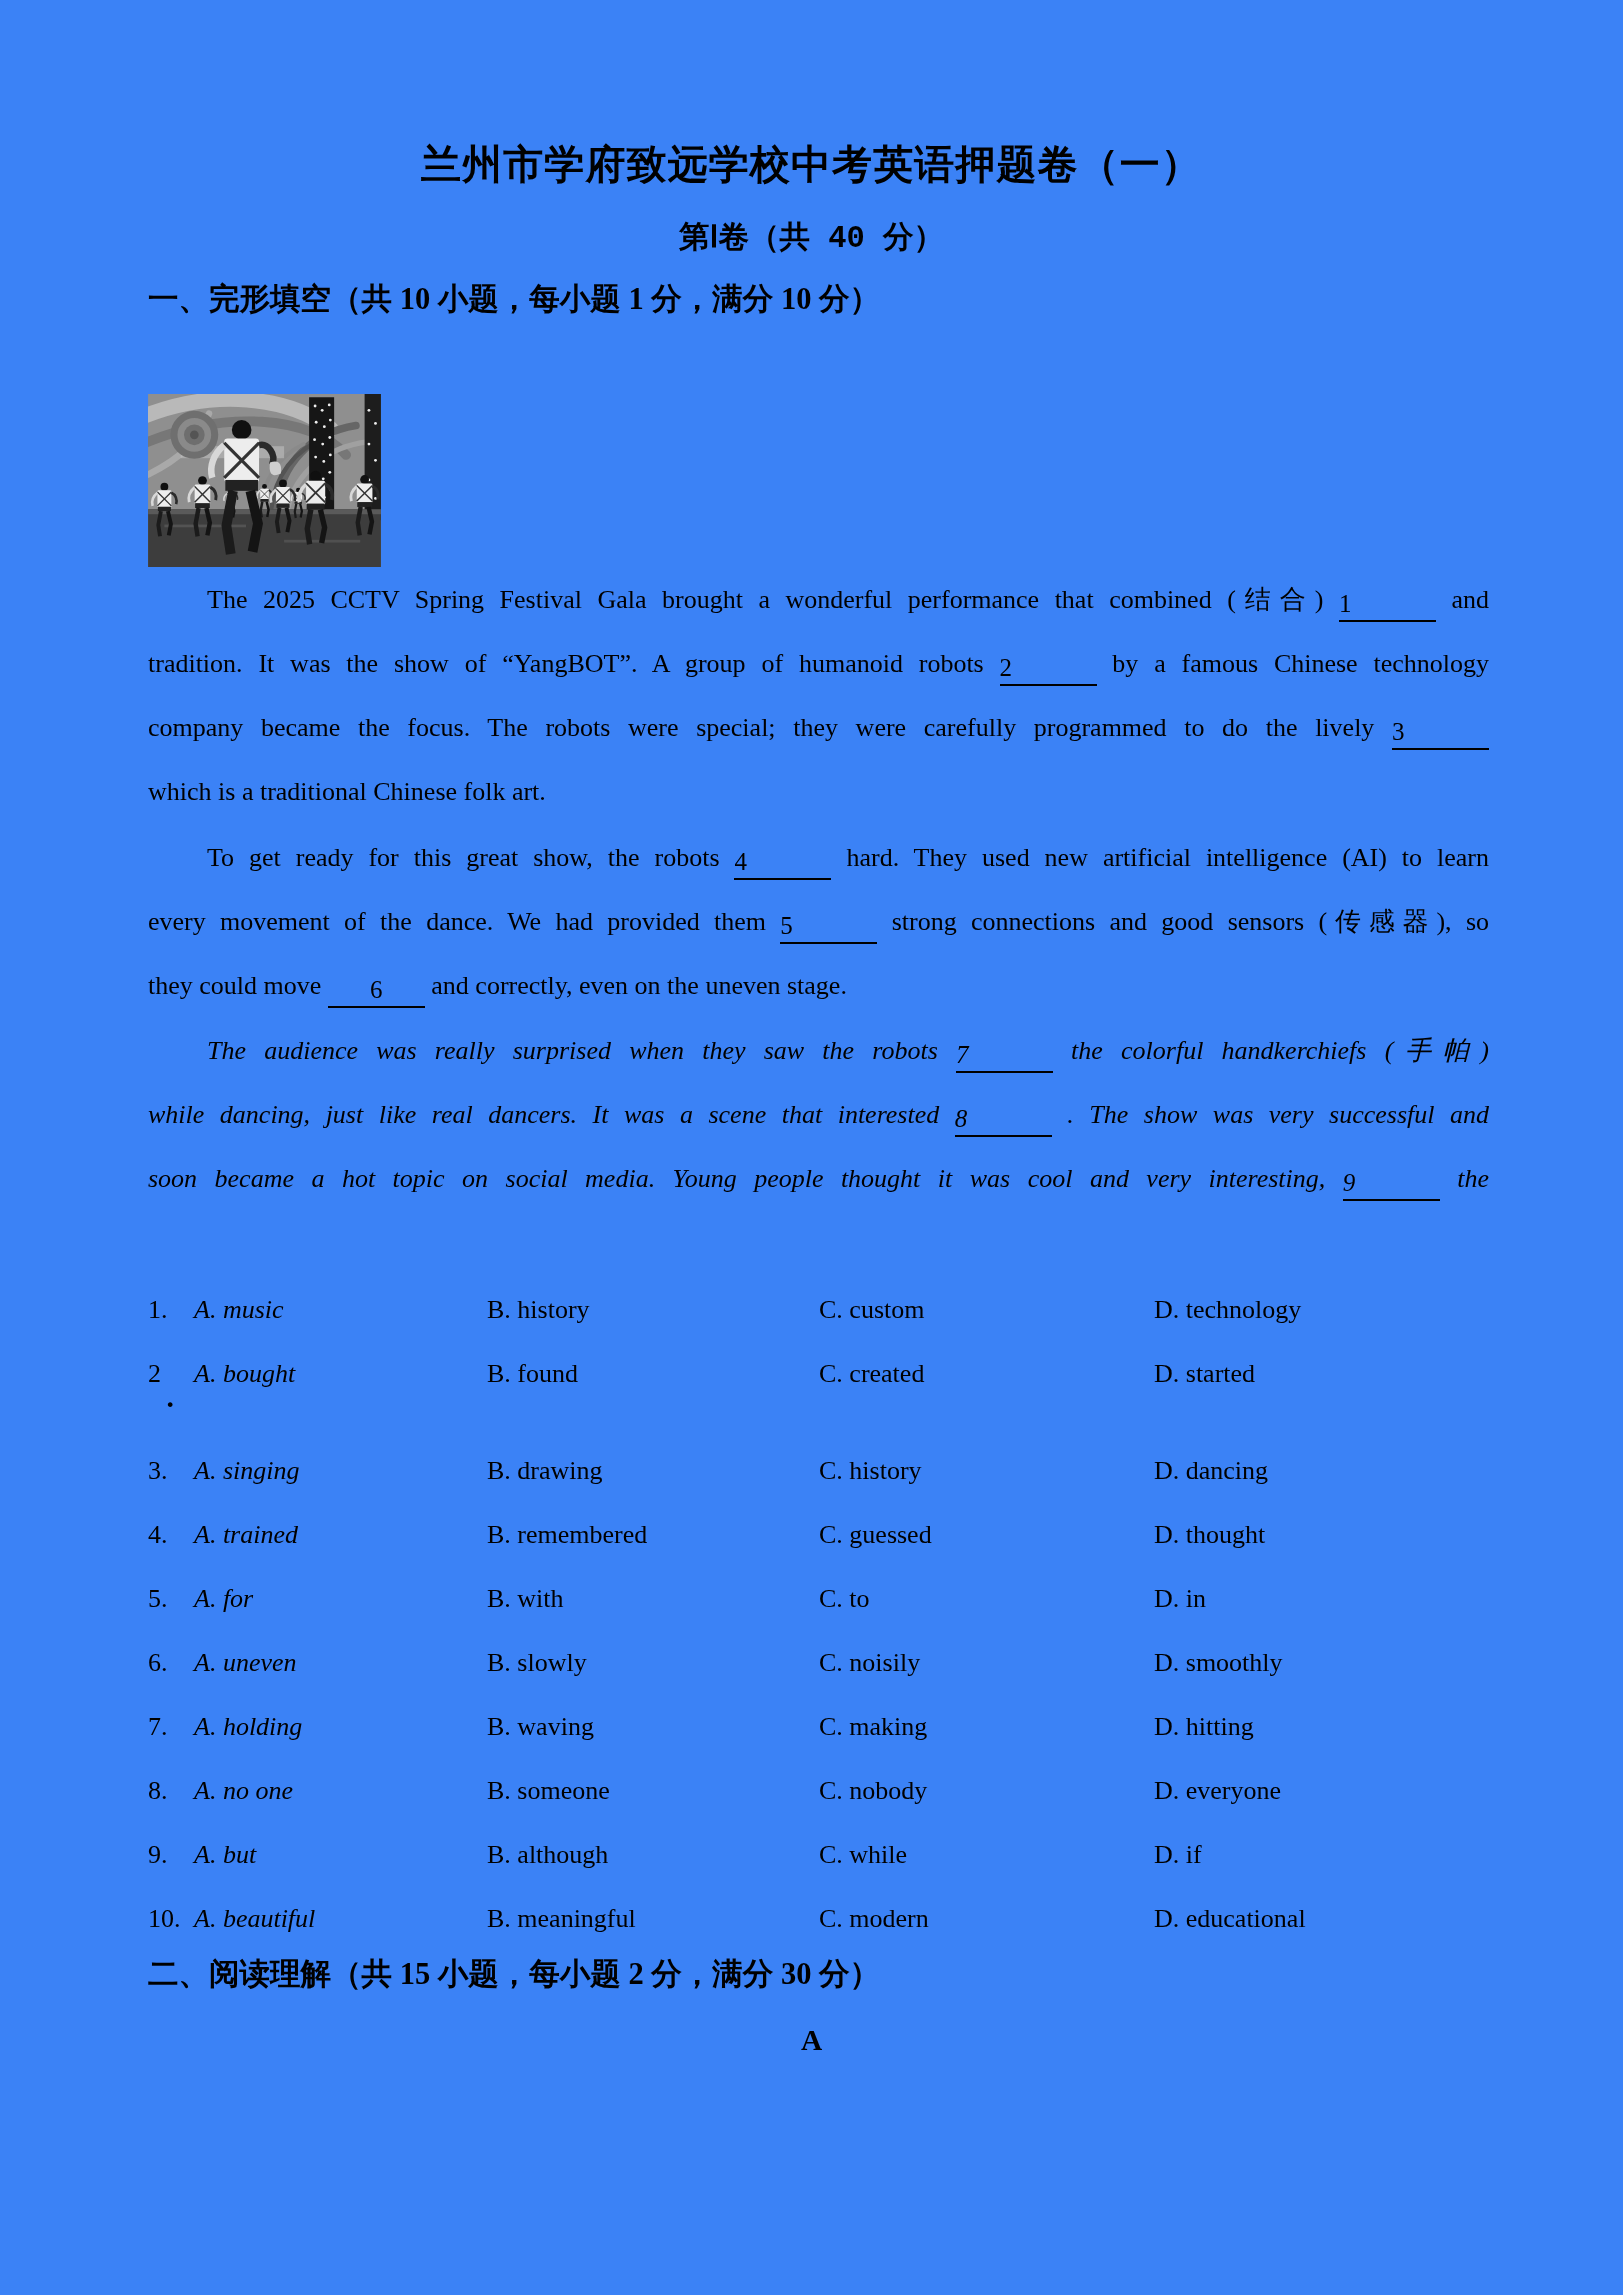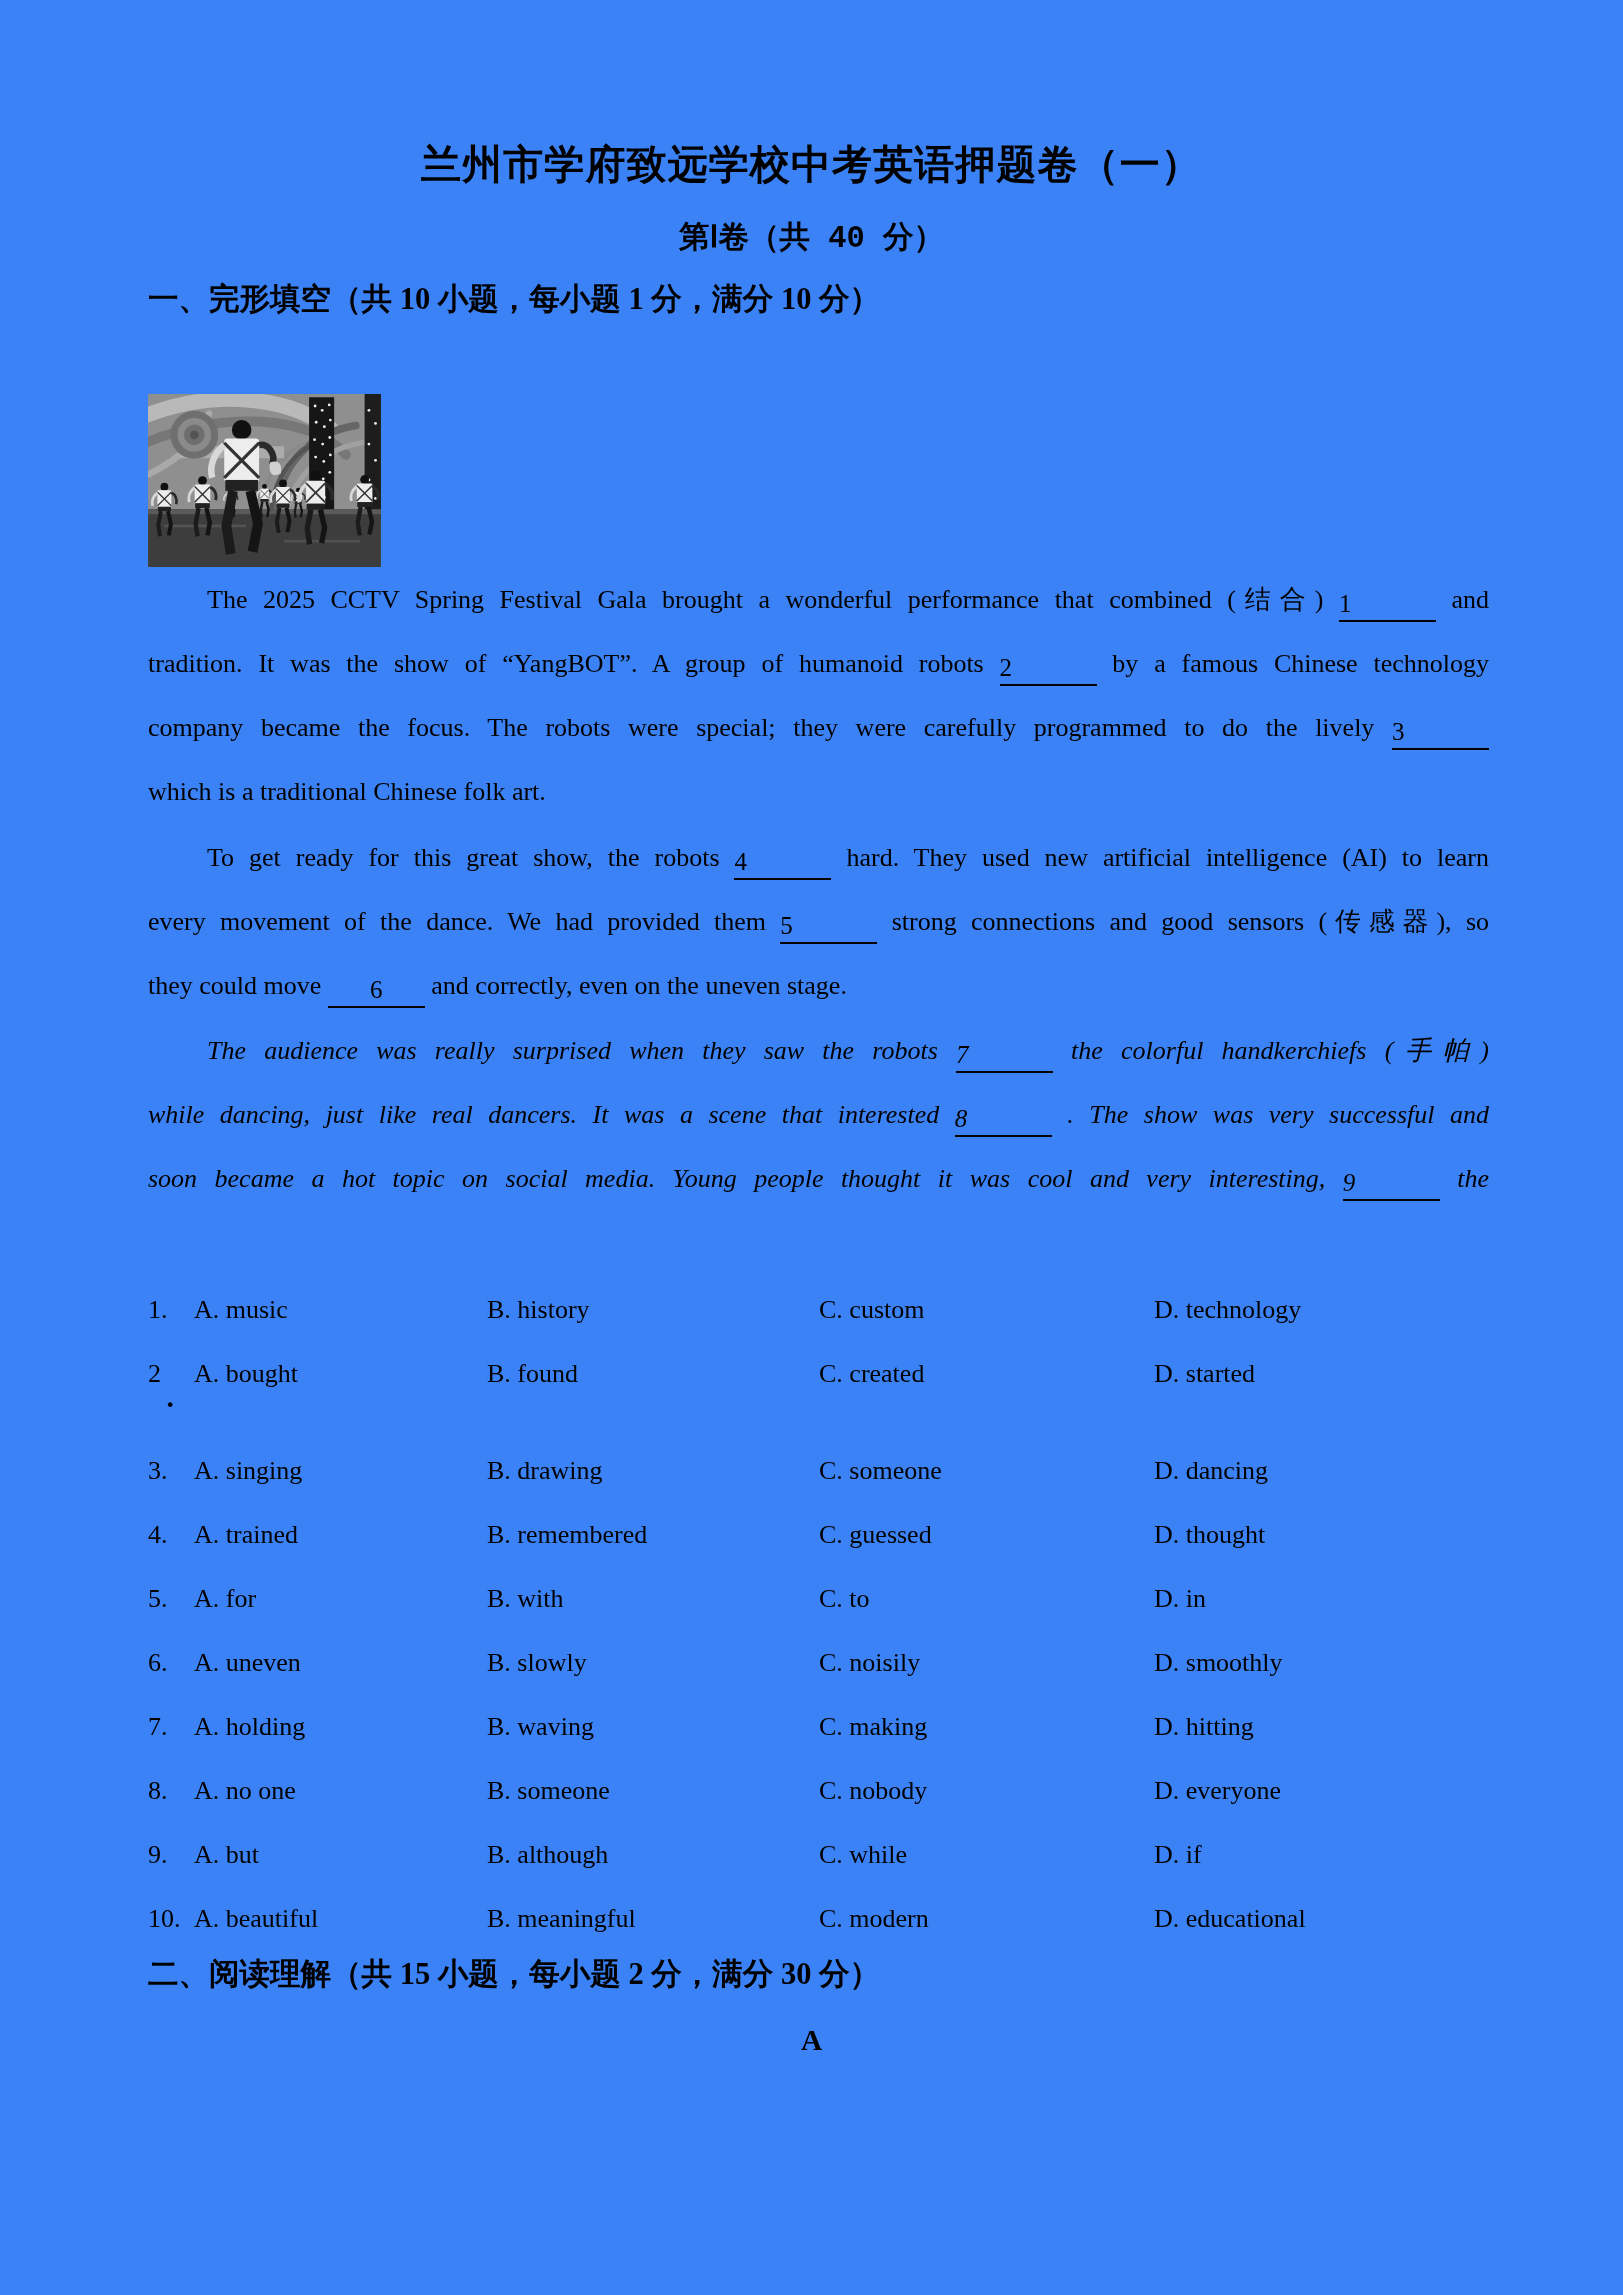--- a/index.html
+++ b/index.html
@@ -64,21 +64,21 @@
     position: absolute;
     left: 148px; top: 1278px; width: 1341px;
   }
   .opt-row { position: relative; height: 64px; }
   .opt-cell {
     position: absolute; top: 0;
     font-size: 26px; line-height: 64px;
     white-space: nowrap;
   }
   .c0 { left: 0; }
-  .cA { left: 46px; }
+  .cA { left: 46px; font-style: italic; }
   .c1 { left: 339px; }
   .c2 { left: 671px; }
   .c3 { left: 1006px; }
   .dot-row { position: relative; height: 33px; }
   .dot-row .dot {
     position: absolute; left: 18.5px; top: -25px;
     font-size: 29.4px; font-weight: bold; line-height: 33px;
   }
   .passage-label {
     position: absolute;
@@ -213,21 +213,21 @@
         <span class="opt-cell c2">C. created</span>
         <span class="opt-cell c3">D. started</span>
       </div>
       <div class="dot-row">
         <span class="dot">.</span>
       </div>
       <div class="opt-row">
         <span class="opt-cell c0">3.</span>
         <span class="opt-cell cA">A. singing</span>
         <span class="opt-cell c1">B. drawing</span>
-        <span class="opt-cell c2">C. someone</span>
+        <span class="opt-cell c2">C. history</span>
         <span class="opt-cell c3">D. dancing</span>
       </div>
       <div class="opt-row">
         <span class="opt-cell c0">4.</span>
         <span class="opt-cell cA">A. trained</span>
         <span class="opt-cell c1">B. remembered</span>
         <span class="opt-cell c2">C. guessed</span>
         <span class="opt-cell c3">D. thought</span>
       </div>
       <div class="opt-row">

